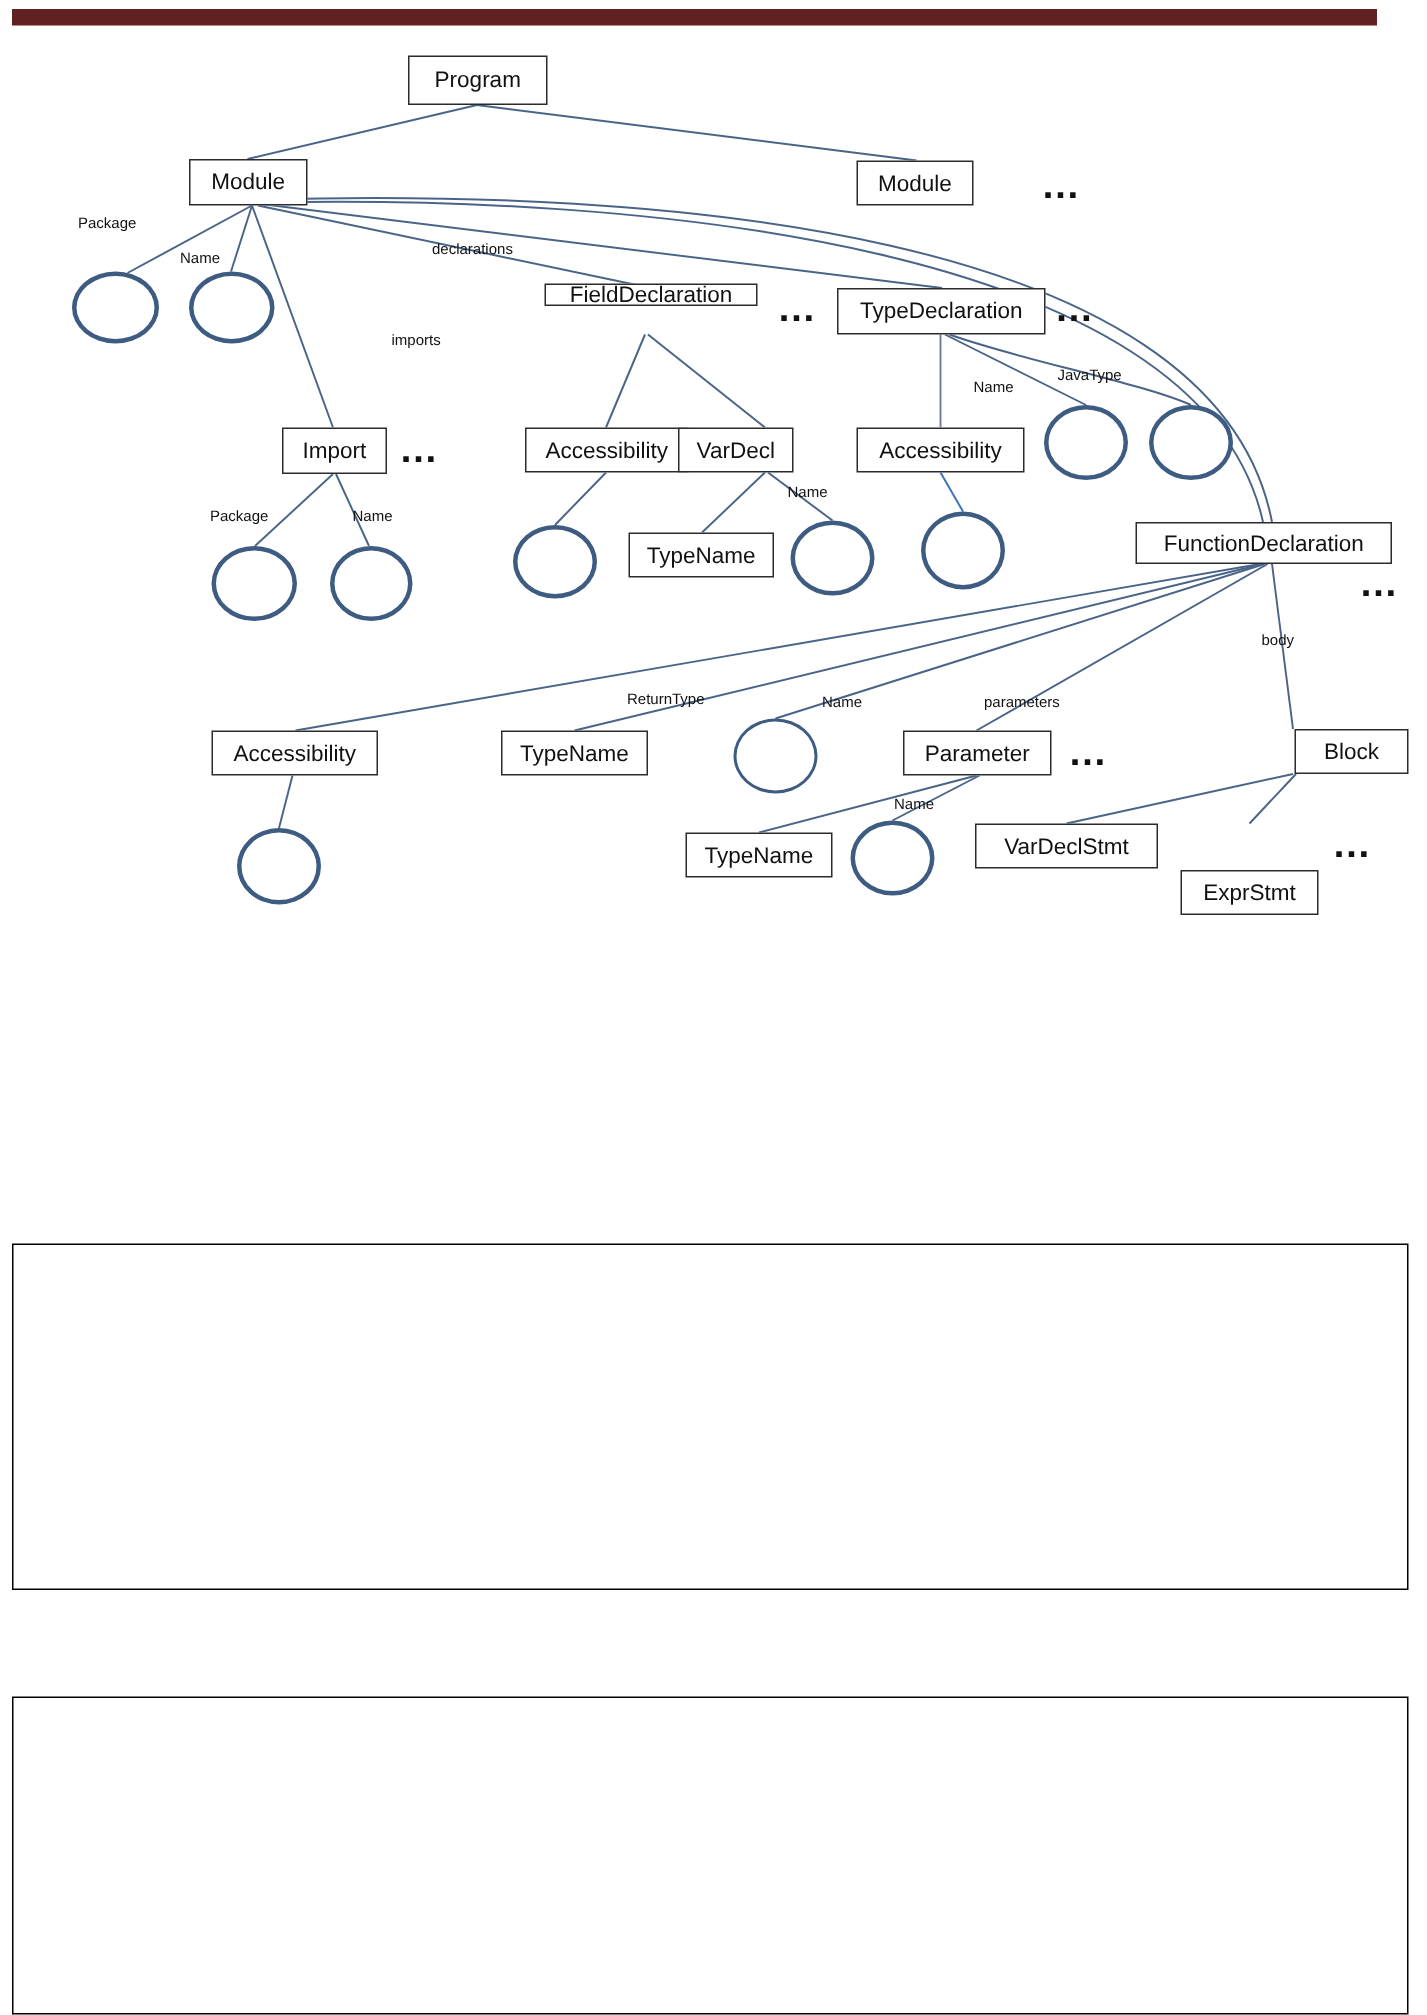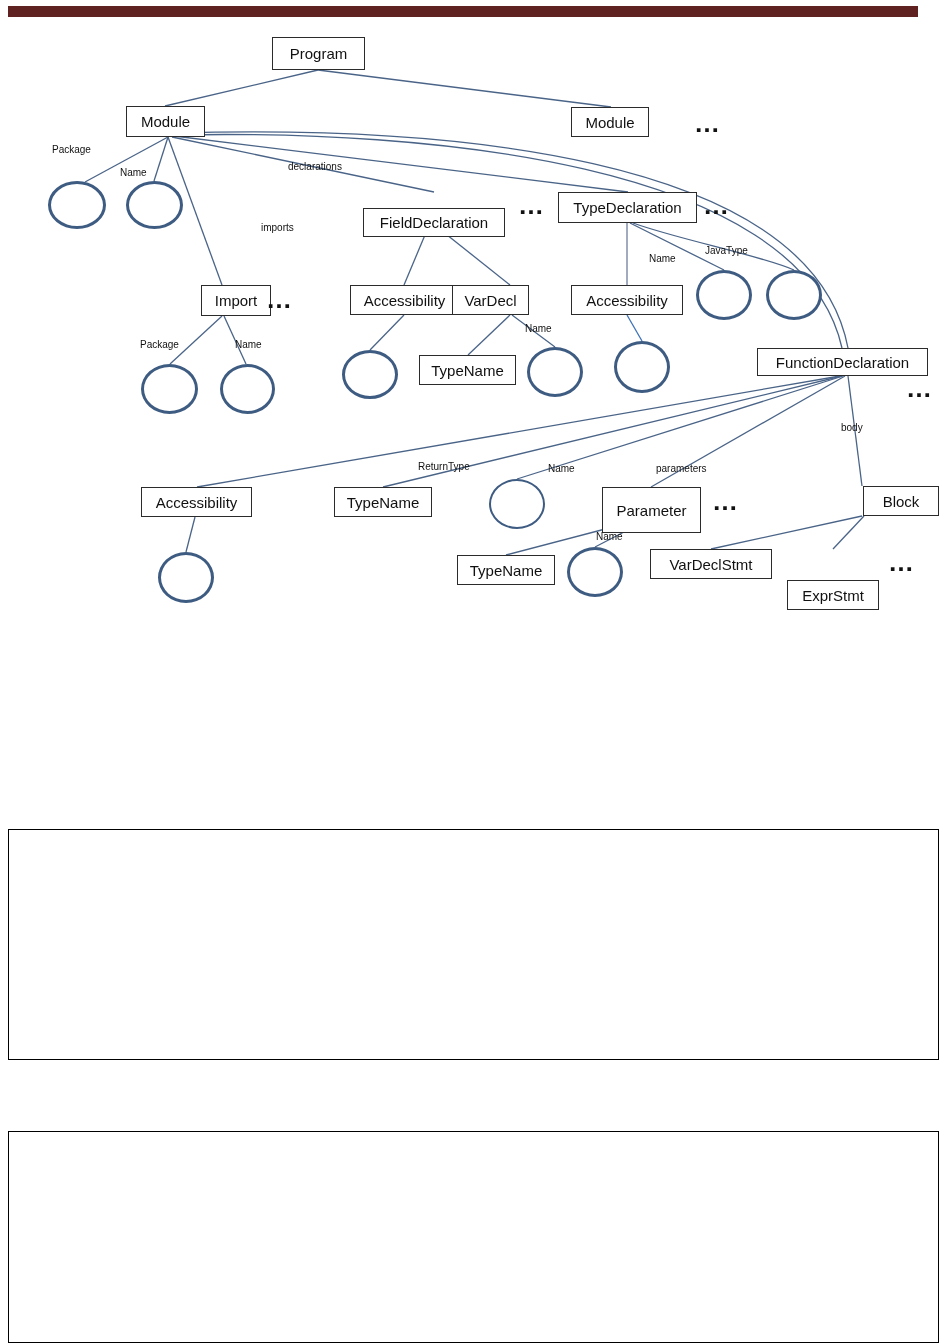--- a/index.html
+++ b/index.html
@@ -126,41 +126,41 @@
         <path d="M864,516 L833,549"></path>
       </g>
     </svg>
 
     <div class="node" style="left:272px;top:37px;width:93px;height:33px;">Program</div>
 
     <div class="node" style="left:126px;top:106px;width:79px;height:31px;">Module</div>
 
     <div class="node" style="left:571px;top:107px;width:78px;height:30px;">Module</div>
 
-    <div class="node" style="left:363px;top:208px;width:142px;height:29px;">FieldDeclaration</div>
+    <div class="node" style="left:363px;top:189px;width:142px;height:15px;">FieldDeclaration</div>
 
     <div class="node" style="left:558px;top:192px;width:139px;height:31px;">TypeDeclaration</div>
 
-    <div class="node" style="left:188px;top:285px;width:70px;height:31px;margin-left:13px;">Import</div>
+    <div class="node" style="left:188px;top:285px;width:70px;height:31px;">Import</div>
 
     <div class="node" style="left:350px;top:285px;width:109px;height:30px;">Accessibility</div>
 
     <div class="node" style="left:452px;top:285px;width:77px;height:30px;">VarDecl</div>
 
     <div class="node" style="left:571px;top:285px;width:112px;height:30px;">Accessibility</div>
 
     <div class="node" style="left:419px;top:355px;width:97px;height:30px;">TypeName</div>
 
     <div class="node" style="left:757px;top:348px;width:171px;height:28px;">FunctionDeclaration</div>
 
     <div class="node" style="left:141px;top:487px;width:111px;height:30px;">Accessibility</div>
 
     <div class="node" style="left:334px;top:487px;width:98px;height:30px;">TypeName</div>
 
-    <div class="node" style="left:602px;top:487px;width:99px;height:46px;text-align:center;">Parameter</div>
+    <div class="node" style="left:602px;top:487px;width:99px;height:30px;text-align:center;">Parameter</div>
 
     <div class="node" style="left:827px;top:486px;width:76px;height:30px;margin-left:36px;">Block</div>
 
     <div class="node" style="left:457px;top:555px;width:98px;height:30px;">TypeName</div>
 
     <div class="node" style="left:650px;top:549px;width:122px;height:30px;">VarDeclStmt</div>
 
     <div class="node" style="left:787px;top:580px;width:92px;height:30px;">ExprStmt</div>
 
     <div class="circle" style="left:48px;top:181px;width:58px;height:48px;"></div>

